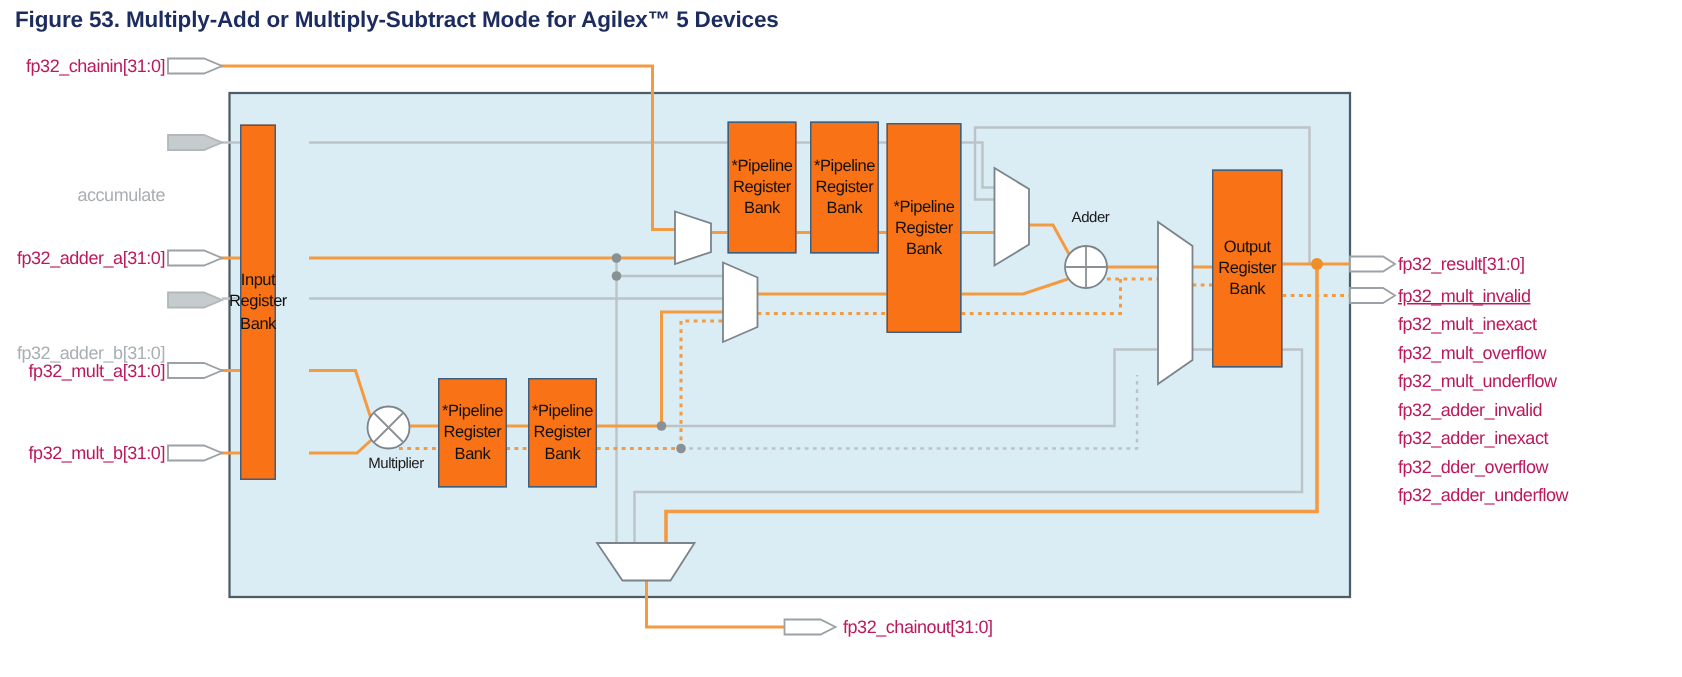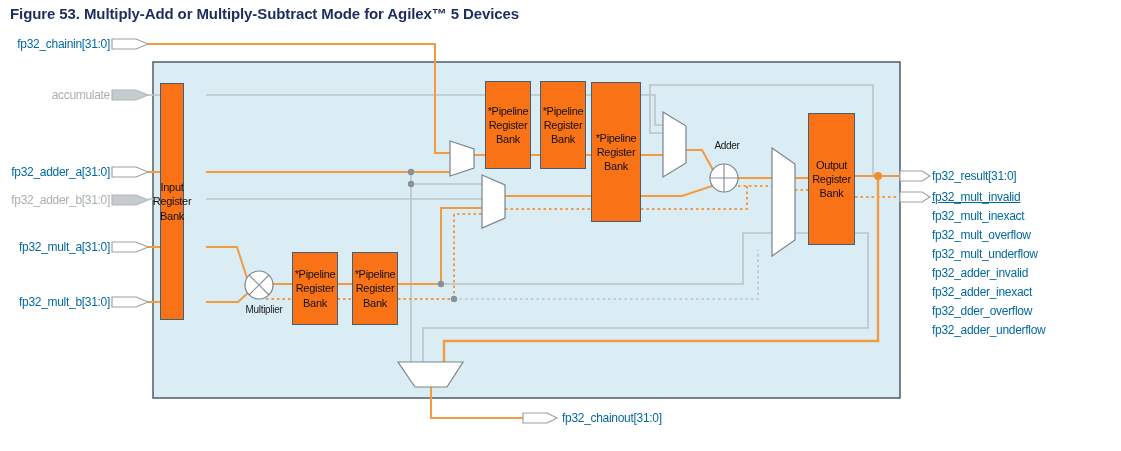--- a/index.html
+++ b/index.html
@@ -1,22 +1,22 @@
 <!DOCTYPE html>
 <html><head>
 <meta charset="utf-8">
 <style>
   html,body{margin:0;padding:0;background:#ffffff;}
   body{width:1121px;height:451px;overflow:hidden;font-family:"Liberation Sans",sans-serif;}
   #stage{position:relative;width:1121px;height:451px;}
   #wires{position:absolute;left:0;top:0;z-index:1;}
   .title{position:absolute;left:10px;top:5px;font-size:15px;font-weight:bold;color:#1d2c5f;z-index:3;letter-spacing:-0.1px;}
-  .siglabel{position:absolute;font-size:12px;color:#0369a1;z-index:3;letter-spacing:-0.3px;white-space:nowrap;line-height:16px;}
+  .siglabel{position:absolute;font-size:12px;color:#be185d;z-index:3;letter-spacing:-0.3px;white-space:nowrap;line-height:16px;}
   .siglabel.right{left:0;width:110px;text-align:right;}
-  .siglabel.muted{color:#a9afb3;}
+  .siglabel.muted{color:#a9afb3;margin-top:35px;}
   .block{position:absolute;z-index:2;background:#f97316;border:1.4px solid #3f5f7d;
          display:flex;align-items:center;justify-content:center;text-align:center;
          font-size:11px;line-height:1.3;color:#111;white-space:pre-line;letter-spacing:-0.3px;box-sizing:border-box;}
   .complabel{position:absolute;z-index:3;font-size:10px;color:#1b1b1b;text-align:center;letter-spacing:-0.3px;}
 </style>
 </head>
 <body>
 
 <div id="stage">
 

